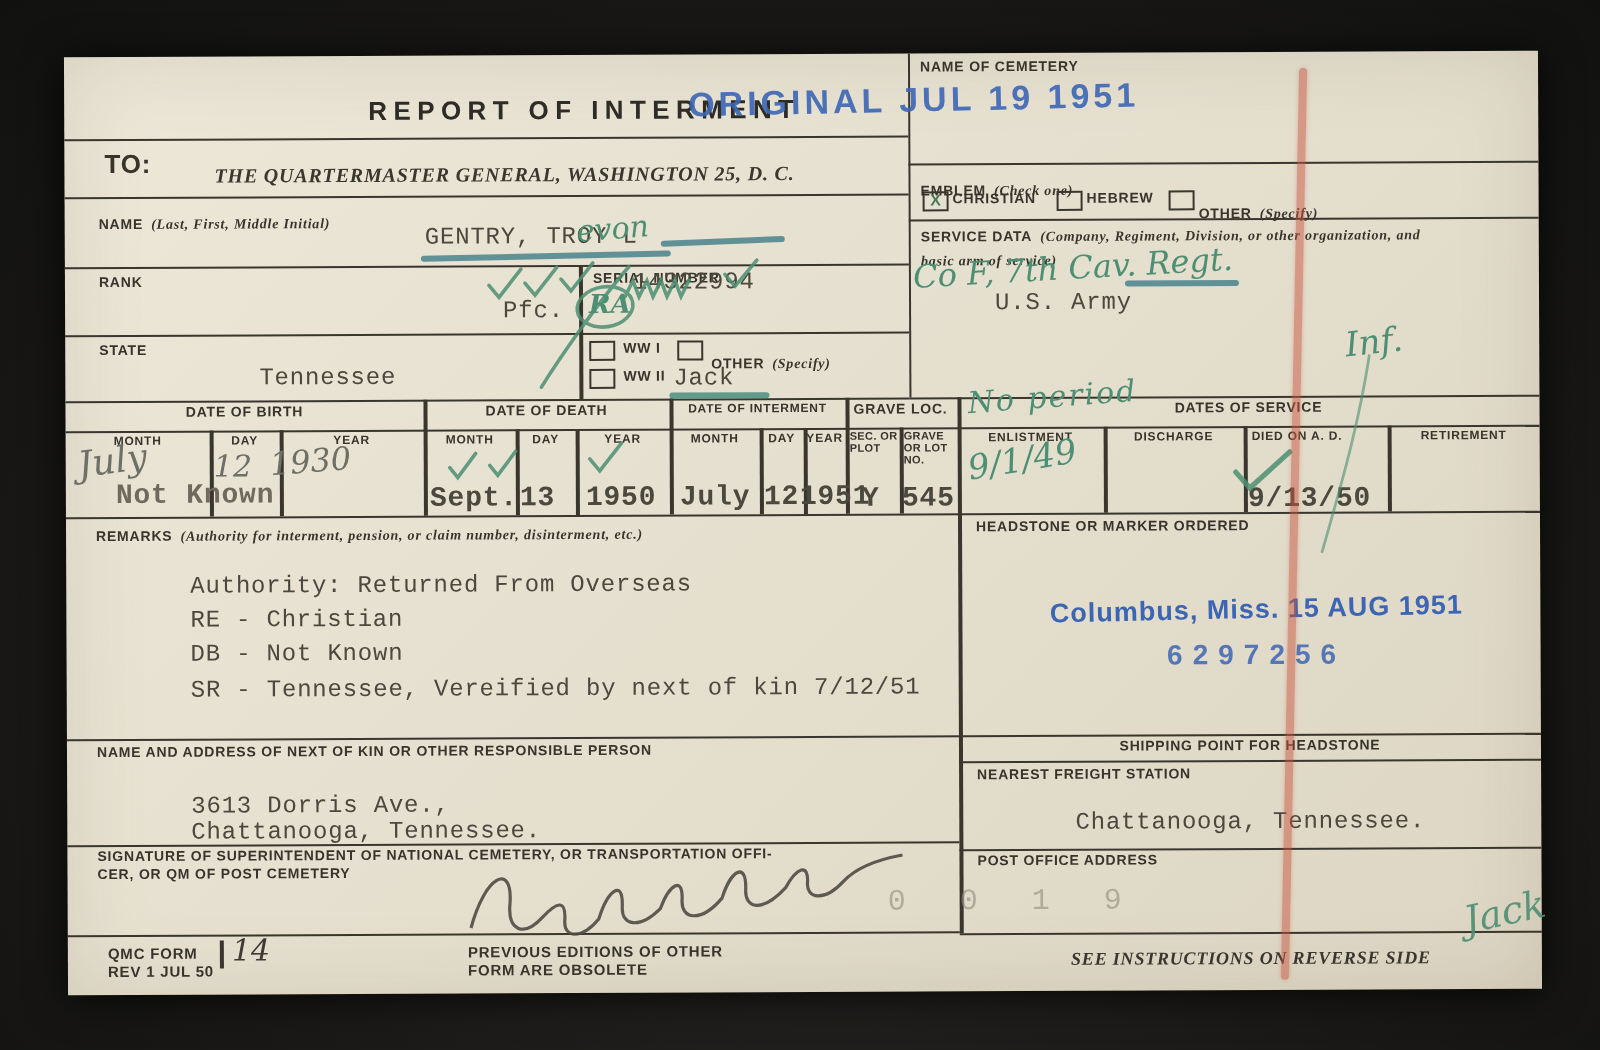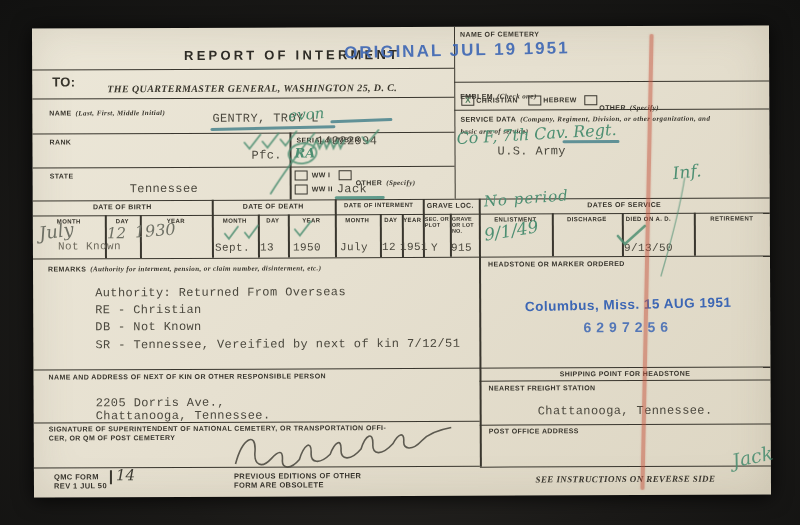--- a/index.html
+++ b/index.html
@@ -14,21 +14,21 @@
   .bl{border-left:1.5px solid #39362e;}
   .vline{position:absolute;width:1.5px;background:#39362e;}
   .flbl{font-family:"Liberation Sans",sans-serif;font-size:7px;font-weight:bold;
     color:#37342c;letter-spacing:.4px;white-space:nowrap;}
   .flbl-w{white-space:normal;}
   .flbl-sm{font-size:6px;}
   .flbl-xs{font-size:5.5px;letter-spacing:.2px;}
   .it{font-family:"Liberation Serif",serif;font-style:italic;font-weight:bold;}
   .typed{font-family:"Liberation Mono","DejaVu Sans Mono",monospace;font-size:12px;
     color:#4b483e;letter-spacing:.4px;white-space:nowrap;}
-  .typed-sm{font-size:11px;}
+  .typed-sm{font-size:14px;font-weight:bold;}
   .typed-gray{color:#6e6a5d;}
   .hw{font-family:"DejaVu Serif",serif;font-style:italic;color:#4d8f72;white-space:nowrap;}
   .pencil{color:#6e7065;}
   .cbx{display:inline-block;width:11px;height:8px;border:1.2px solid #39362e;
     vertical-align:middle;text-align:center;line-height:8px;
     font-family:"Liberation Sans",sans-serif;font-size:8px;color:#4a7a58;font-weight:bold;}
   .stamp-blue{font-family:"Liberation Sans",sans-serif;font-weight:bold;color:#3c66b4;white-space:nowrap;}
   .bleed{font-family:"Liberation Mono",monospace;color:#8f8b7e;opacity:.6;
     letter-spacing:9px;font-size:15px;white-space:nowrap;}
   .center{text-align:center;}
@@ -144,36 +144,36 @@
   <div class="abs hw pencil" style="left:6px;top:192px;font-size:18px;transform:rotate(-7deg);">July</div>
   <div class="abs hw pencil" style="left:74px;top:196px;font-size:15px;">12</div>
   <div class="abs hw pencil" style="left:102px;top:193px;font-size:16px;transform:rotate(-4deg);">1930</div>
   <div class="abs typed typed-sm" style="left:182px;top:214px;">Sept.</div>
   <div class="abs typed typed-sm" style="left:227px;top:214px;">13</div>
   <div class="abs typed typed-sm" style="left:260px;top:214px;">1950</div>
   <div class="abs typed typed-sm" style="left:307px;top:214px;">July</div>
   <div class="abs typed typed-sm" style="left:349px;top:214px;">12</div>
   <div class="abs typed typed-sm" style="left:367px;top:214px;">1951</div>
   <div class="abs typed typed-sm" style="left:398px;top:215px;">Y</div>
-  <div class="abs typed typed-sm" style="left:418px;top:215px;">915</div>
+  <div class="abs typed typed-sm" style="left:418px;top:215px;">545</div>
   <div class="abs hw" style="left:451px;top:163px;font-size:15px;transform:rotate(-4deg);letter-spacing:1px;">No period</div>
   <div class="abs hw" style="left:451px;top:194px;font-size:17px;transform:rotate(-9deg);">9/1/49</div>
   <div class="abs typed typed-sm" style="left:591px;top:216px;">9/13/50</div>
 
   <div class="abs" style="left:15px;top:233px;width:425px;line-height:9px;">
     <span class="flbl">REMARKS</span>
     <span class="flbl it flbl-w">(Authority for interment, pension, or claim number, disinterment, etc.)</span>
   </div>
   <div class="abs typed" style="left:62px;top:258px;">Authority: Returned From Overseas</div>
   <div class="abs typed" style="left:62px;top:275px;">RE - Christian</div>
   <div class="abs typed" style="left:62px;top:292px;">DB - Not Known</div>
   <div class="abs typed" style="left:62px;top:310px;">SR - Tennessee, Vereified by next of kin 7/12/51</div>
 
   <div class="abs flbl" style="left:15px;top:345px;">NAME AND ADDRESS OF NEXT OF KIN OR OTHER RESPONSIBLE PERSON</div>
-  <div class="abs typed" style="left:62px;top:368px;">2205 Dorris Ave.,</div>
+  <div class="abs typed" style="left:62px;top:368px;">3613 Dorris Ave.,</div>
   <div class="abs typed" style="left:62px;top:381px;">Chattanooga, Tennessee.</div>
 
   <div class="abs flbl" style="left:15px;top:397px;">SIGNATURE OF SUPERINTENDENT OF NATIONAL CEMETERY, OR TRANSPORTATION OFFI-</div>
   <div class="abs flbl" style="left:15px;top:406px;">CER, OR QM OF POST CEMETERY</div>
   <svg class="abs" style="left:193px;top:388px;transform:rotate(-2deg);" width="262" height="56" viewBox="0 0 262 56">
     <path d="M8 44 c8 -26 22 -32 20 -12 c-2 14 6 18 16 8 c8 -8 12 -8 11 2 c-1 9 8 10 17 0 c5 -14 13 -20 12 -6 c-1 10 8 12 19 2 c5 -12 12 -16 11 -4 c-1 10 9 12 20 0 c5 -14 13 -18 12 -4 c-1 10 8 12 20 0 c6 -10 12 -12 11 -2 c-1 8 8 10 18 0 c6 -6 16 -10 30 -12" fill="none" stroke="#4e4b43" stroke-width="1.6" opacity="0.9"></path>
   </svg>
 
   <div class="abs flbl" style="left:20px;top:444px;font-size:7.5px;">QMC FORM</div>
   <div class="abs flbl" style="left:20px;top:453px;font-size:7.5px;">REV 1 JUL 50</div>
@@ -209,20 +209,21 @@
 
   <div class="abs flbl" style="left:455px;top:234px;">HEADSTONE OR MARKER ORDERED</div>
   <div class="abs stamp-blue center" style="left:460px;top:271px;width:270px;font-size:13.5px;transform:rotate(-1deg);letter-spacing:.5px;">Columbus, Miss. 15 AUG 1951</div>
   <div class="abs stamp-blue center" style="left:460px;top:293px;width:270px;font-size:14px;letter-spacing:5px;opacity:.85;">6297256</div>
 
   <div class="abs flbl center" style="left:446px;top:344px;width:291px;">SHIPPING POINT FOR HEADSTONE</div>
   <div class="abs flbl" style="left:455px;top:358px;">NEAREST FREIGHT STATION</div>
   <div class="abs typed center" style="left:446px;top:378px;width:291px;">Chattanooga, Tennessee.</div>
 
   <div class="abs flbl" style="left:455px;top:401px;">POST OFFICE ADDRESS</div>
+  <div class="abs bleed" style="left:410px;top:416px;">0 0 1 9</div>
   <div class="abs hw" style="left:698px;top:420px;font-size:19px;transform:rotate(-12deg);opacity:.9;">Jack</div>
 
   <div class="abs it center" style="left:446px;top:448px;width:291px;font-size:9px;color:#39362e;letter-spacing:.4px;">SEE INSTRUCTIONS ON REVERSE SIDE</div>
 
   <div class="abs stamp-blue" style="left:312px;top:14px;font-size:17px;letter-spacing:2px;transform:rotate(-1deg);opacity:.9;">ORIGINAL JUL 19 1951</div>
 
   <svg class="ink" width="737" height="469" viewBox="0 0 737 469">
     <g fill="none" stroke="#4d8f72" stroke-width="1.8" stroke-linecap="round" opacity="0.85">
       <path d="M212 115 l5 6 l11 -14"></path>
       <path d="M230 114 l5 6 l11 -14"></path>

